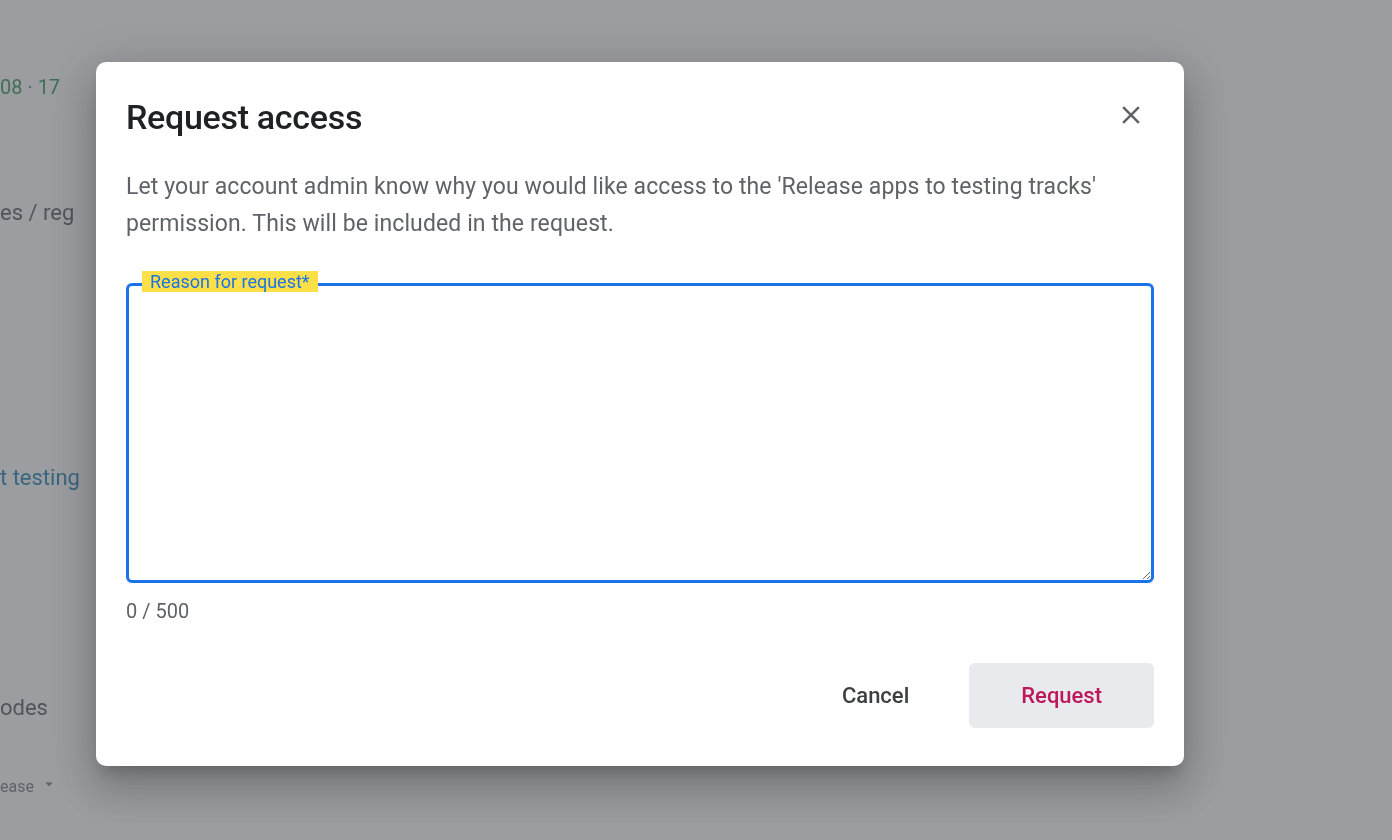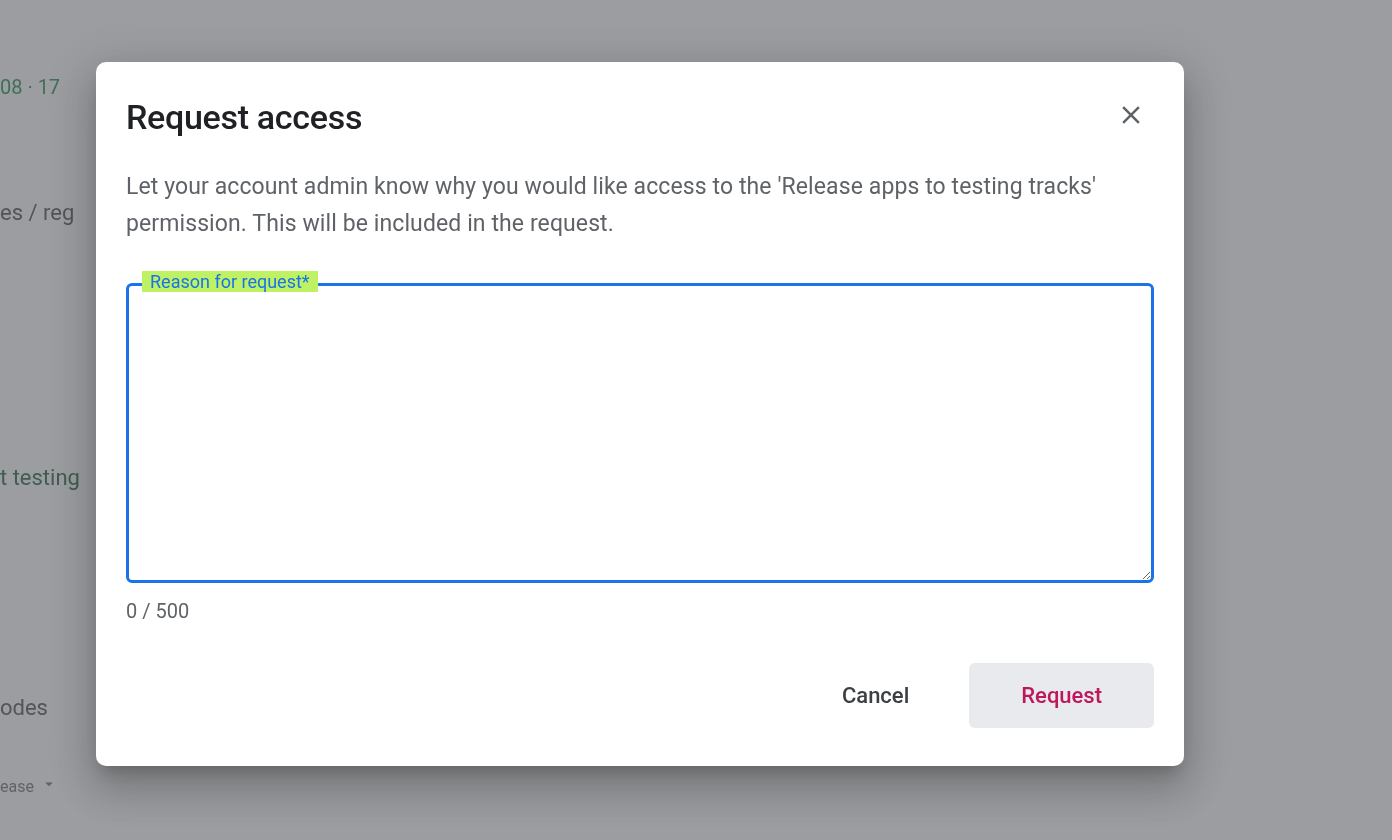--- a/index.html
+++ b/index.html
@@ -36,21 +36,21 @@
       top: 200px;
       left: 0;
       font-size: 22px;
       color: #3c4043;
     }
     .bg-item-2 {
       position: absolute;
       top: 465px;
       left: 0;
       font-size: 22px;
-      color: #14532d;
+      color: #0369a1;
     }
     .bg-item-3 {
       position: absolute;
       top: 695px;
       left: 0;
       font-size: 22px;
       color: #3c4043;
     }
     .bg-item-4 {
       position: absolute;
@@ -111,21 +111,21 @@
       letter-spacing: 0.1px;
     }
     .textarea-container {
       position: relative;
       margin-bottom: 12px;
     }
     .textarea-label {
       position: absolute;
       top: -12px;
       left: 16px;
-      background: #bef264;
+      background: #fde047;
       padding: 0 8px;
       font-size: 18px;
       color: #1a73e8;
       z-index: 1;
     }
     .reason-textarea {
       width: 100%;
       height: 300px;
       border: 3px solid #1a73e8;
       border-radius: 6px;

